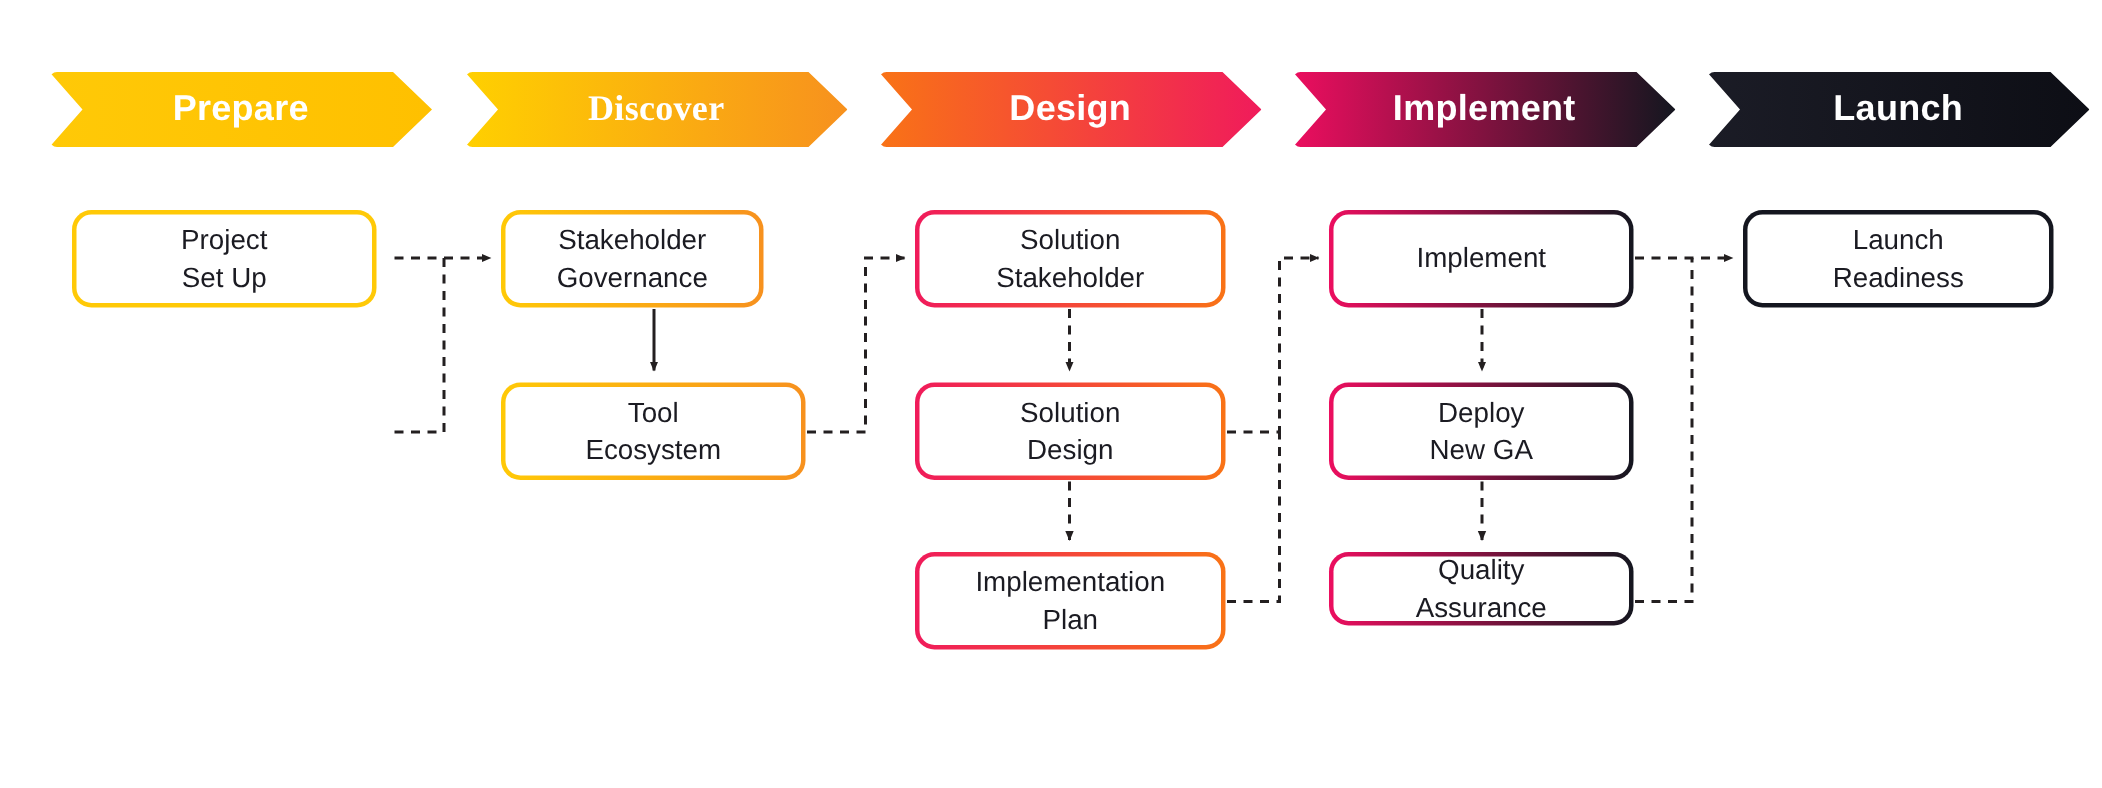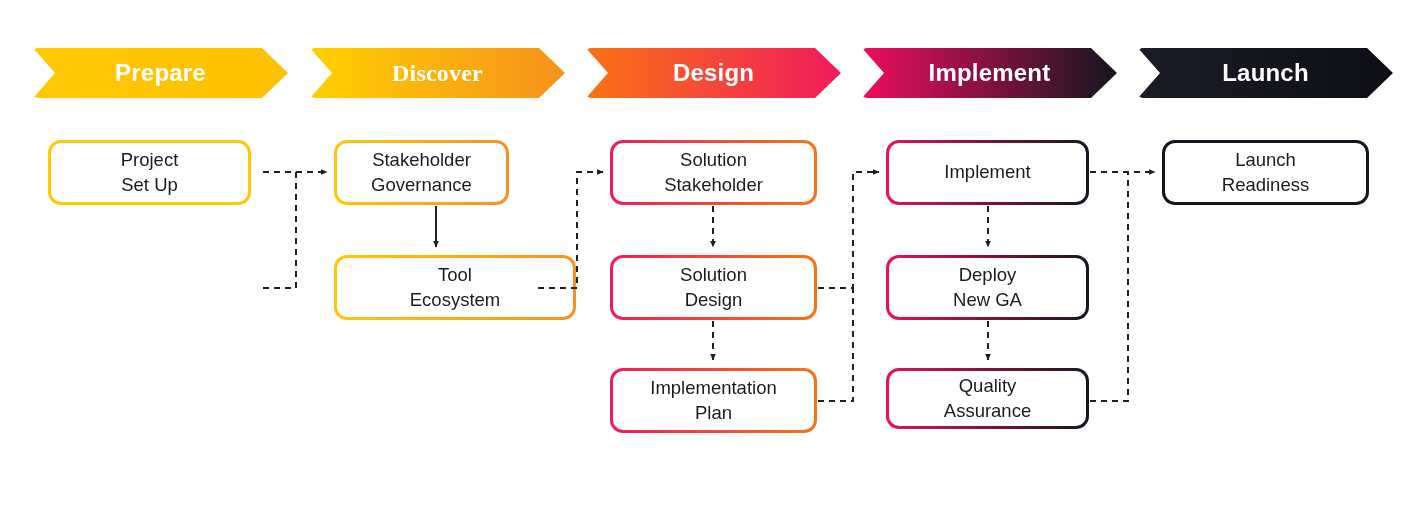--- a/index.html
+++ b/index.html
@@ -173,21 +173,21 @@
         <span class="ln">Project</span>
         <span class="ln">Set Up</span>
       </div>
   </div>
   <div class="node-box" style="left: 334px; top: 140px; width: 175px; height: 65px; background: linear-gradient(90deg, rgb(255, 201, 7) 0%, rgb(247, 145, 30) 100%);">
     <div class="node-inner">
         <span class="ln">Stakeholder</span>
         <span class="ln">Governance</span>
       </div>
   </div>
-  <div class="node-box" style="left: 334px; top: 255px; width: 242px; height: 65px; background: linear-gradient(90deg, rgb(255, 201, 7) 0%, rgb(247, 145, 30) 100%);">
+  <div class="node-box" style="left: 334px; top: 255px; width: 203px; height: 65px; background: linear-gradient(90deg, rgb(255, 201, 7) 0%, rgb(247, 145, 30) 100%);">
     <div class="node-inner">
         <span class="ln">Tool</span>
         <span class="ln">Ecosystem</span>
       </div>
   </div>
   <div class="node-box" style="left: 610px; top: 140px; width: 207px; height: 65px; background: linear-gradient(90deg, rgb(240, 27, 91) 0%, rgb(249, 115, 22) 100%);">
     <div class="node-inner">
         <span class="ln">Solution</span>
         <span class="ln">Stakeholder</span>
       </div>
@@ -208,21 +208,21 @@
     <div class="node-inner">
         <span class="ln">Implement</span>
       </div>
   </div>
   <div class="node-box" style="left: 886px; top: 255px; width: 203px; height: 65px; background: linear-gradient(90deg, rgb(236, 14, 95) 0%, rgb(20, 22, 31) 100%);">
     <div class="node-inner">
         <span class="ln">Deploy</span>
         <span class="ln">New GA</span>
       </div>
   </div>
-  <div class="node-box" style="left: 886px; top: 368px; width: 203px; height: 61px; background: linear-gradient(90deg, rgb(236, 14, 95) 0%, rgb(20, 22, 31) 100%);">
+  <div class="node-box" style="left: 886px; top: 368px; width: 203px; height: 49px; background: linear-gradient(90deg, rgb(236, 14, 95) 0%, rgb(20, 22, 31) 100%);">
     <div class="node-inner">
         <span class="ln">Quality</span>
         <span class="ln">Assurance</span>
       </div>
   </div>
   <div class="node-box" style="left: 1162px; top: 140px; width: 207px; height: 65px; background: rgb(20, 22, 31);">
     <div class="node-inner">
         <span class="ln">Launch</span>
         <span class="ln">Readiness</span>
       </div>

